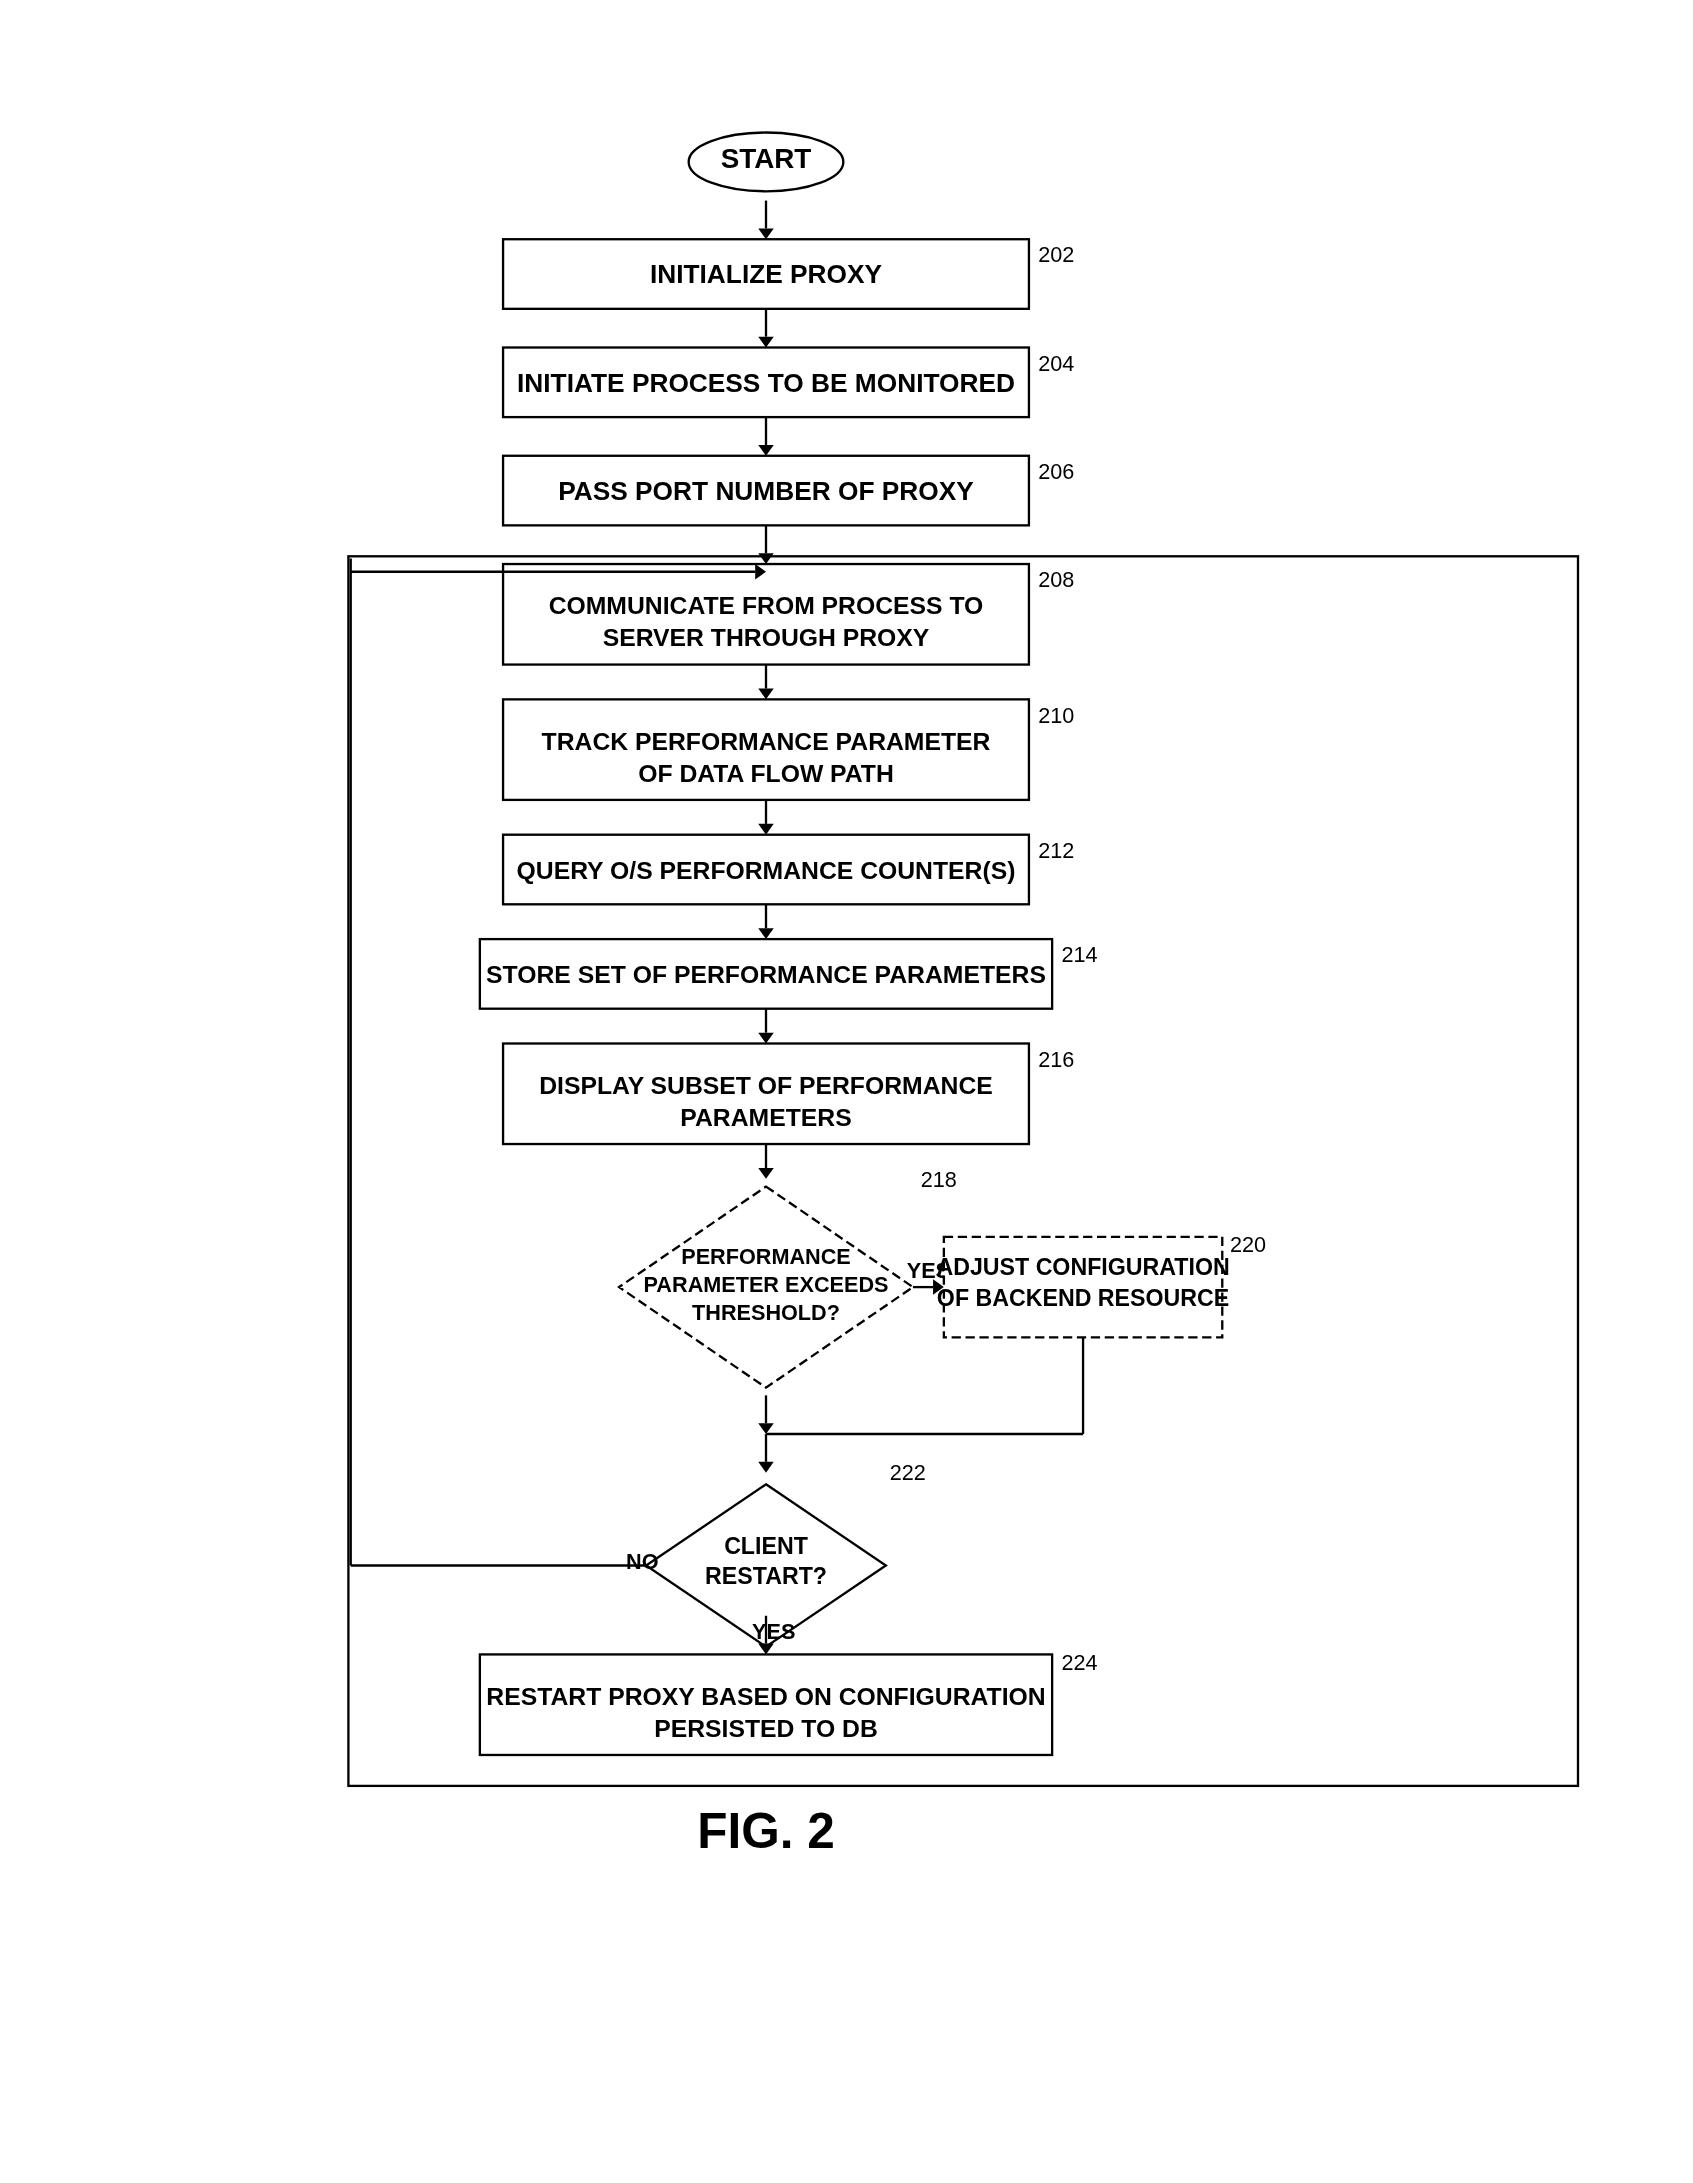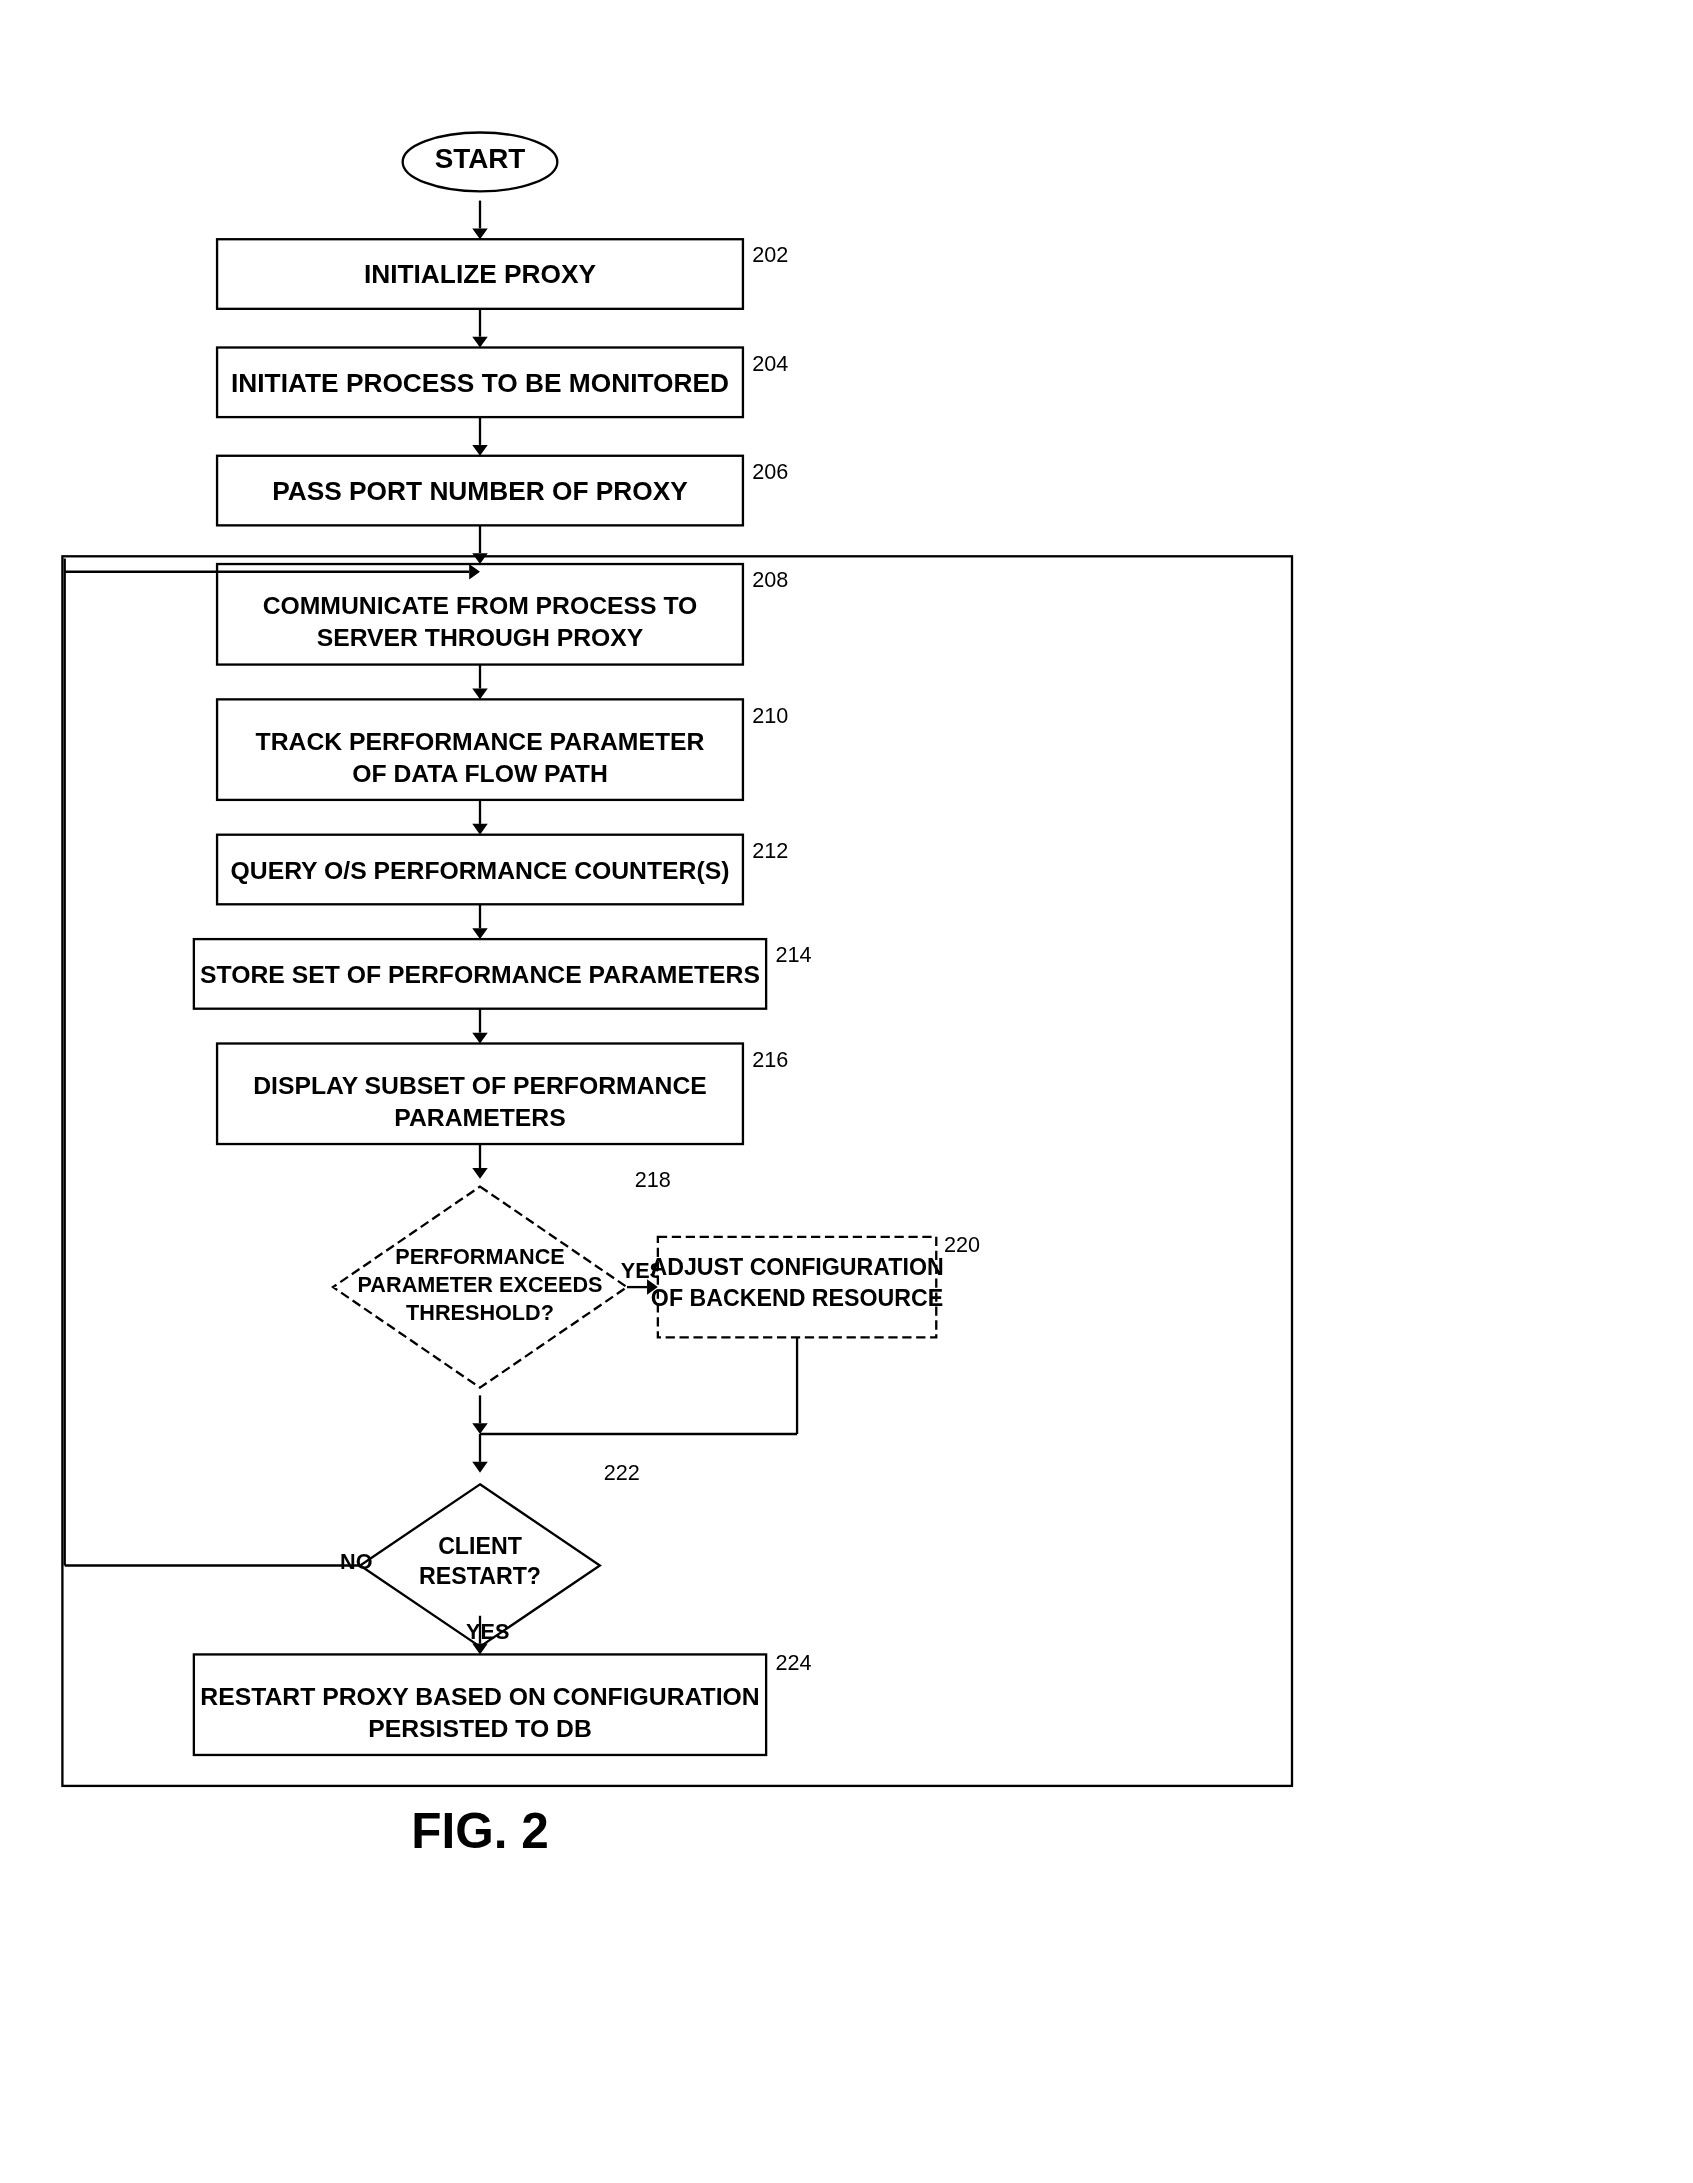--- a/index.html
+++ b/index.html
@@ -10,21 +10,21 @@
       min-height: 2183px;
       display: flex;
       flex-direction: column;
       align-items: center;
       padding: 46px 31px 62px;
     }
   </style>
 </head>
 <body>
 
-<div style="display: flex; flex-direction: column; align-items: flex-start; width: 1694px; padding: 46px 16px 77px;">
+<div style="display: flex; flex-direction: column; align-items: flex-end; width: 1694px; padding: 46px 0px 77px;">
     <svg width="1392" height="1787" viewBox="0 0 1800 2310">
       <rect x="60" y="600" width="1590" height="1590" fill="none" stroke="black" stroke-width="3"></rect>
       <ellipse cx="600" cy="90" rx="100" ry="38" fill="white" stroke="black" stroke-width="3"></ellipse>
       <text x="600" y="98" text-anchor="middle" font-family="Arial, sans-serif" font-size="36" font-weight="bold">START</text>
       <g>
         <line x1="600" y1="140" x2="600" y2="176" stroke="black" stroke-width="3"></line>
         <polygon points="590,176 610,176 600,190" fill="black"></polygon>
       </g>
       <rect x="260" y="190" width="680" height="90" fill="white" stroke="black" stroke-width="3"></rect>
       <text x="600" y="247" text-anchor="middle" font-family="Arial, sans-serif" font-size="34" font-weight="bold">INITIALIZE PROXY</text>

